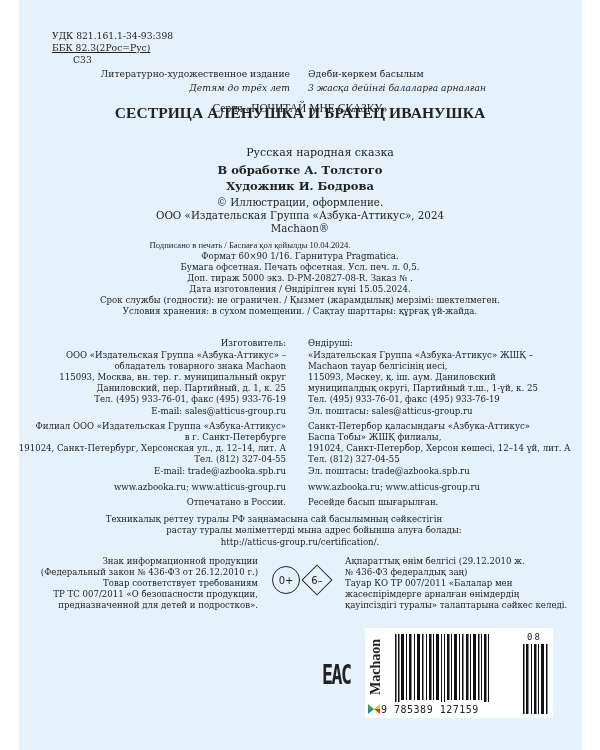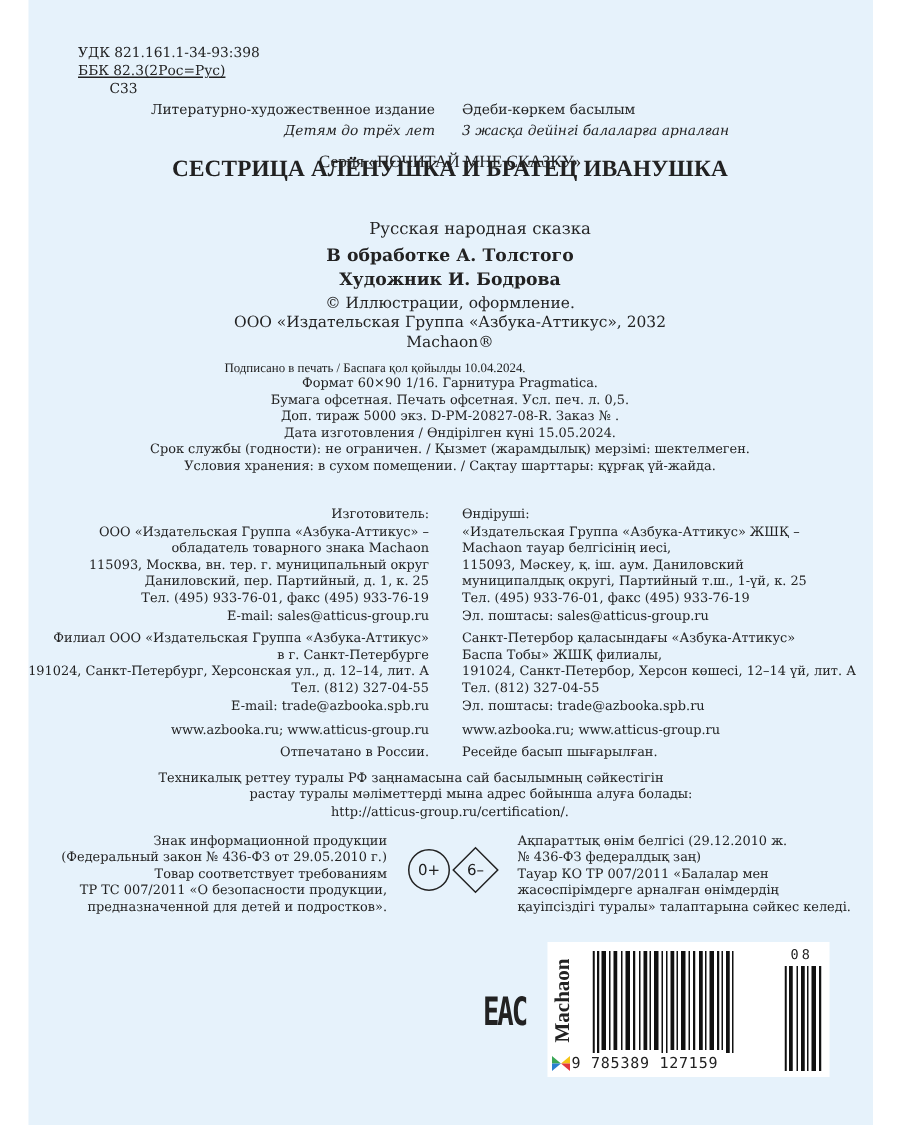--- a/index.html
+++ b/index.html
@@ -49,21 +49,21 @@
 <div class="abs t9" style="left:308px; top:68px;">Әдеби-көркем басылым</div>
 <div class="abs t9 ital" style="left:308px; top:82px;">3 жасқа дейінгі балаларға арналған</div>
 
 <div class="abs series center" style="left:0; width:600px; top:102px;">Серия «ПОЧИТАЙ МНЕ СКАЗКУ»</div>
 <div class="abs title center" style="left:0; width:600px; top:104px;">СЕСТРИЦА АЛЁНУШКА И БРАТЕЦ ИВАНУШКА</div>
 <div class="abs sub center" style="left:0; width:600px; top:146px;padding-left:20px;">Русская народная сказка</div>
 <div class="abs bold11 center" style="left:0; width:600px; top:163px;">В обработке А. Толстого</div>
 <div class="abs bold11 center" style="left:0; width:600px; top:179px;">Художник И. Бодрова</div>
 
 <div class="abs copy center" style="left:0; width:600px; top:196px;">© Иллюстрации, оформление.</div>
-<div class="abs copy center" style="left:0; width:600px; top:209px;">ООО «Издательская Группа «Азбука-Аттикус», 2032</div>
+<div class="abs copy center" style="left:0; width:600px; top:209px;">ООО «Издательская Группа «Азбука-Аттикус», 2024</div>
 <div class="abs copy center" style="left:0; width:600px; top:222px;">Machaon®</div>
 
 <div class="abs t8 center" style="left:0; width:500px; top:240px;font-family:Liberation Serif, serif;">Подписано в печать / Баспаға қол қойылды 10.04.2024.</div>
 <div class="abs t8 center" style="left:0; width:600px; top:251px;">Формат 60×90 1/16. Гарнитура Pragmatica.</div>
 <div class="abs t8 center" style="left:0; width:600px; top:262px;">Бумага офсетная. Печать офсетная. Усл. печ. л. 0,5.</div>
 <div class="abs t8 center" style="left:0; width:600px; top:273px;">Доп. тираж 5000 экз. D-PM-20827-08-R. Заказ №          .</div>
 <div class="abs t8 center" style="left:0; width:600px; top:284px;">Дата изготовления / Өндірілген күні 15.05.2024.</div>
 <div class="abs t8 center" style="left:0; width:600px; top:295px;">Срок службы (годности): не ограничен. / Қызмет (жарамдылық) мерзімі: шектелмеген.</div>
 <div class="abs t8 center" style="left:0; width:600px; top:306px;">Условия хранения: в сухом помещении. / Сақтау шарттары: құрғақ үй-жайда.</div>
 
@@ -99,21 +99,21 @@
 <div class="abs t8" style="left:308px; top:482px;">www.azbooka.ru;  www.atticus-group.ru</div>
 
 <div class="abs t8 right" style="right:314px; top:497px;">Отпечатано в России.</div>
 <div class="abs t8" style="left:308px; top:497px;">Ресейде басып шығарылған.</div>
 
 <div class="abs t8 center" style="left:0; width:548px; top:514px;">Техникалық реттеу туралы РФ заңнамасына сай басылымның сәйкестігін</div>
 <div class="abs t8 center" style="left:14px; width:600px; top:525px;">растау туралы мәліметтерді мына адрес бойынша алуға болады:</div>
 <div class="abs t8 center" style="left:0; width:600px; top:537px;">http://atticus-group.ru/certification/.</div>
 
 <div class="abs t8 right" style="right:342px; top:556px;">Знак информационной продукции</div>
-<div class="abs t8 right" style="right:342px; top:567px;">(Федеральный закон № 436-ФЗ от 29.05.2010 г.)</div>
+<div class="abs t8 right" style="right:342px; top:567px;">(Федеральный закон № 436-ФЗ от 26.12.2010 г.)</div>
 <div class="abs t8 right" style="right:342px; top:578px;">Товар соответствует требованиям</div>
 <div class="abs t8 right" style="right:342px; top:589px;">ТР ТС 007/2011 «О безопасности продукции,</div>
 <div class="abs t8 right" style="right:342px; top:600px;">предназначенной для детей и подростков».</div>
 
 <div class="badge-circle" style="left:272px; top:566px;">
   <span>0+</span>
 </div>
 <div class="badge-diamond-wrap" style="left:302px; top:565px;">
   <div class="badge-diamond"></div>
   <span class="badge-diamond-text">6–</span>

